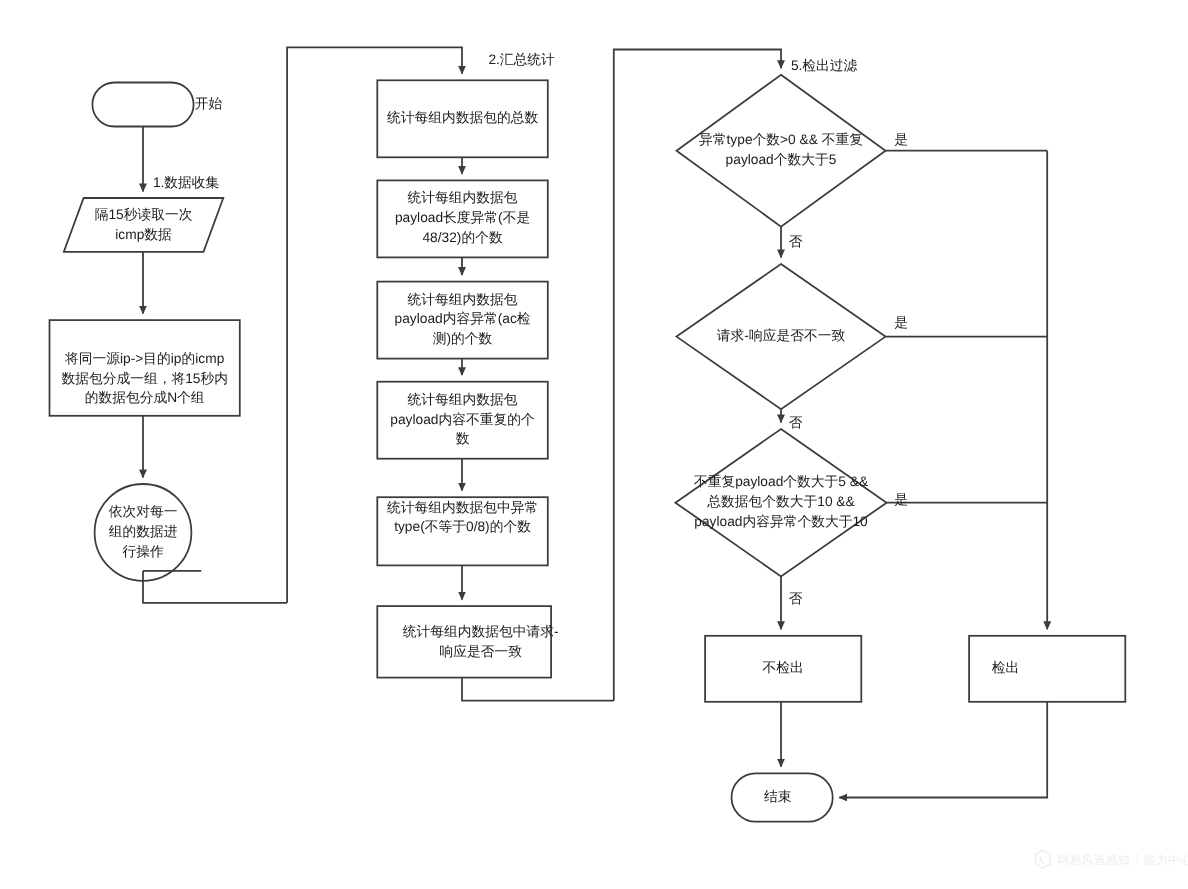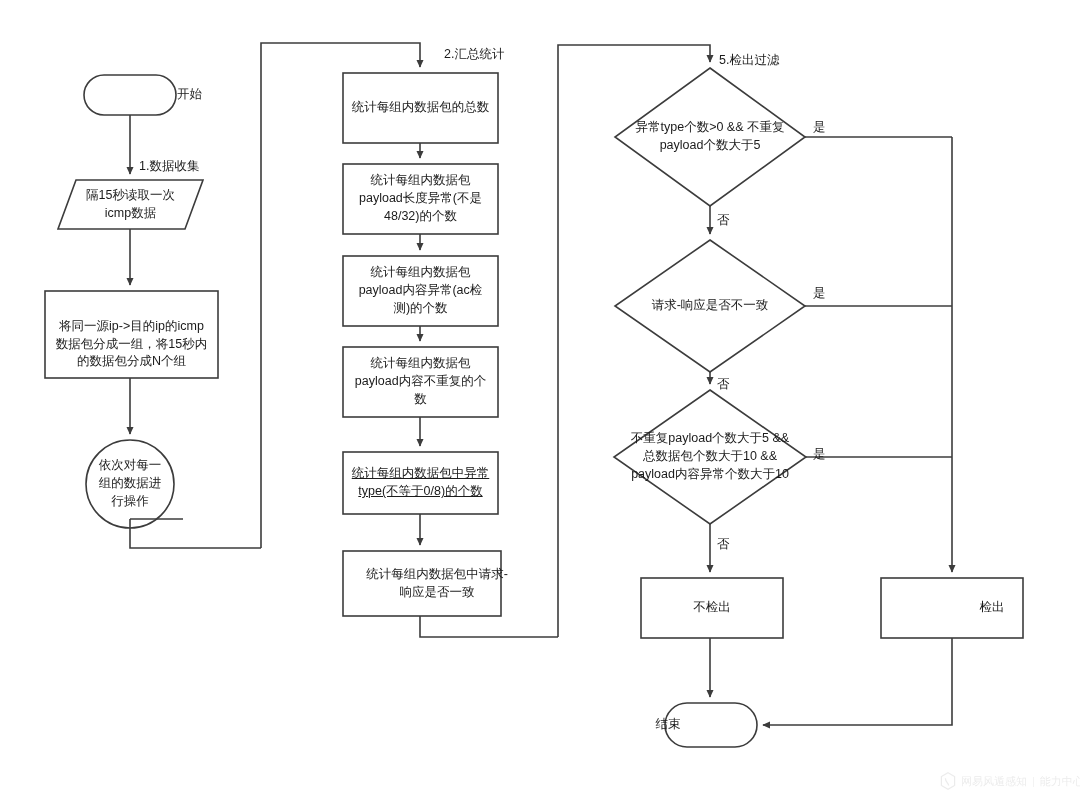--- a/index.html
+++ b/index.html
@@ -131,40 +131,40 @@
 48/32)的个数</div>
 
   <div class="node-text" style="left:345px;top:256px;width:151px;height:70px;">统计每组内数据包
 payload内容异常(ac检
 测)的个数</div>
 
   <div class="node-text" style="left:345px;top:347px;width:151px;height:70px;">统计每组内数据包
 payload内容不重复的个
 数</div>
 
-  <div class="node-text" style="left:345px;top:452px;width:151px;height:62px;text-decoration:underline;">统计每组内数据包中异常
+  <div class="node-text" style="left:345px;top:440px;width:151px;height:62px;">统计每组内数据包中异常
 type(不等于0/8)的个数</div>
 
   <div class="node-text" style="left:345px;top:551px;width:154px;height:65px;padding-left:15px;">统计每组内数据包中请求-
 响应是否一致</div>
 
   <div class="node-text" style="left:616px;top:110px;width:188px;height:54px;">异常type个数&gt;0 &amp;&amp;  不重复
 payload个数大于5</div>
 
   <div class="node-text" style="left:624px;top:288px;width:172px;height:36px;">请求-响应是否不一致</div>
 
   <div class="node-text" style="left:616px;top:425px;width:188px;height:64px;">不重复payload个数大于5 &amp;&amp;
 总数据包个数大于10 &amp;&amp;
 payload内容异常个数大于10</div>
 
   <div class="node-text" style="left:641px;top:578px;width:142px;height:60px;">不检出</div>
 
-  <div class="node-text" style="left:932px;top:578px;width:120px;height:60px;">检出</div>
+  <div class="node-text" style="left:854px;top:578px;width:120px;height:60px;">检出</div>
 
-  <div class="node-text" style="left:626px;top:703px;width:84px;height:44px;">结束</div>
+  <div class="node-text" style="left:665px;top:703px;width:84px;height:44px;">结束</div>
 
   <div class="edge-label" style="left:139px;top:160px;">1.数据收集</div>
 
   <div class="edge-label" style="left:444px;top:48px;">2.汇总统计</div>
 
   <div class="edge-label" style="left:719px;top:54px;">5.检出过滤</div>
 
   <div class="edge-label" style="left:813px;top:121px;">是</div>
   <div class="edge-label" style="left:717px;top:214px;">否</div>
 

